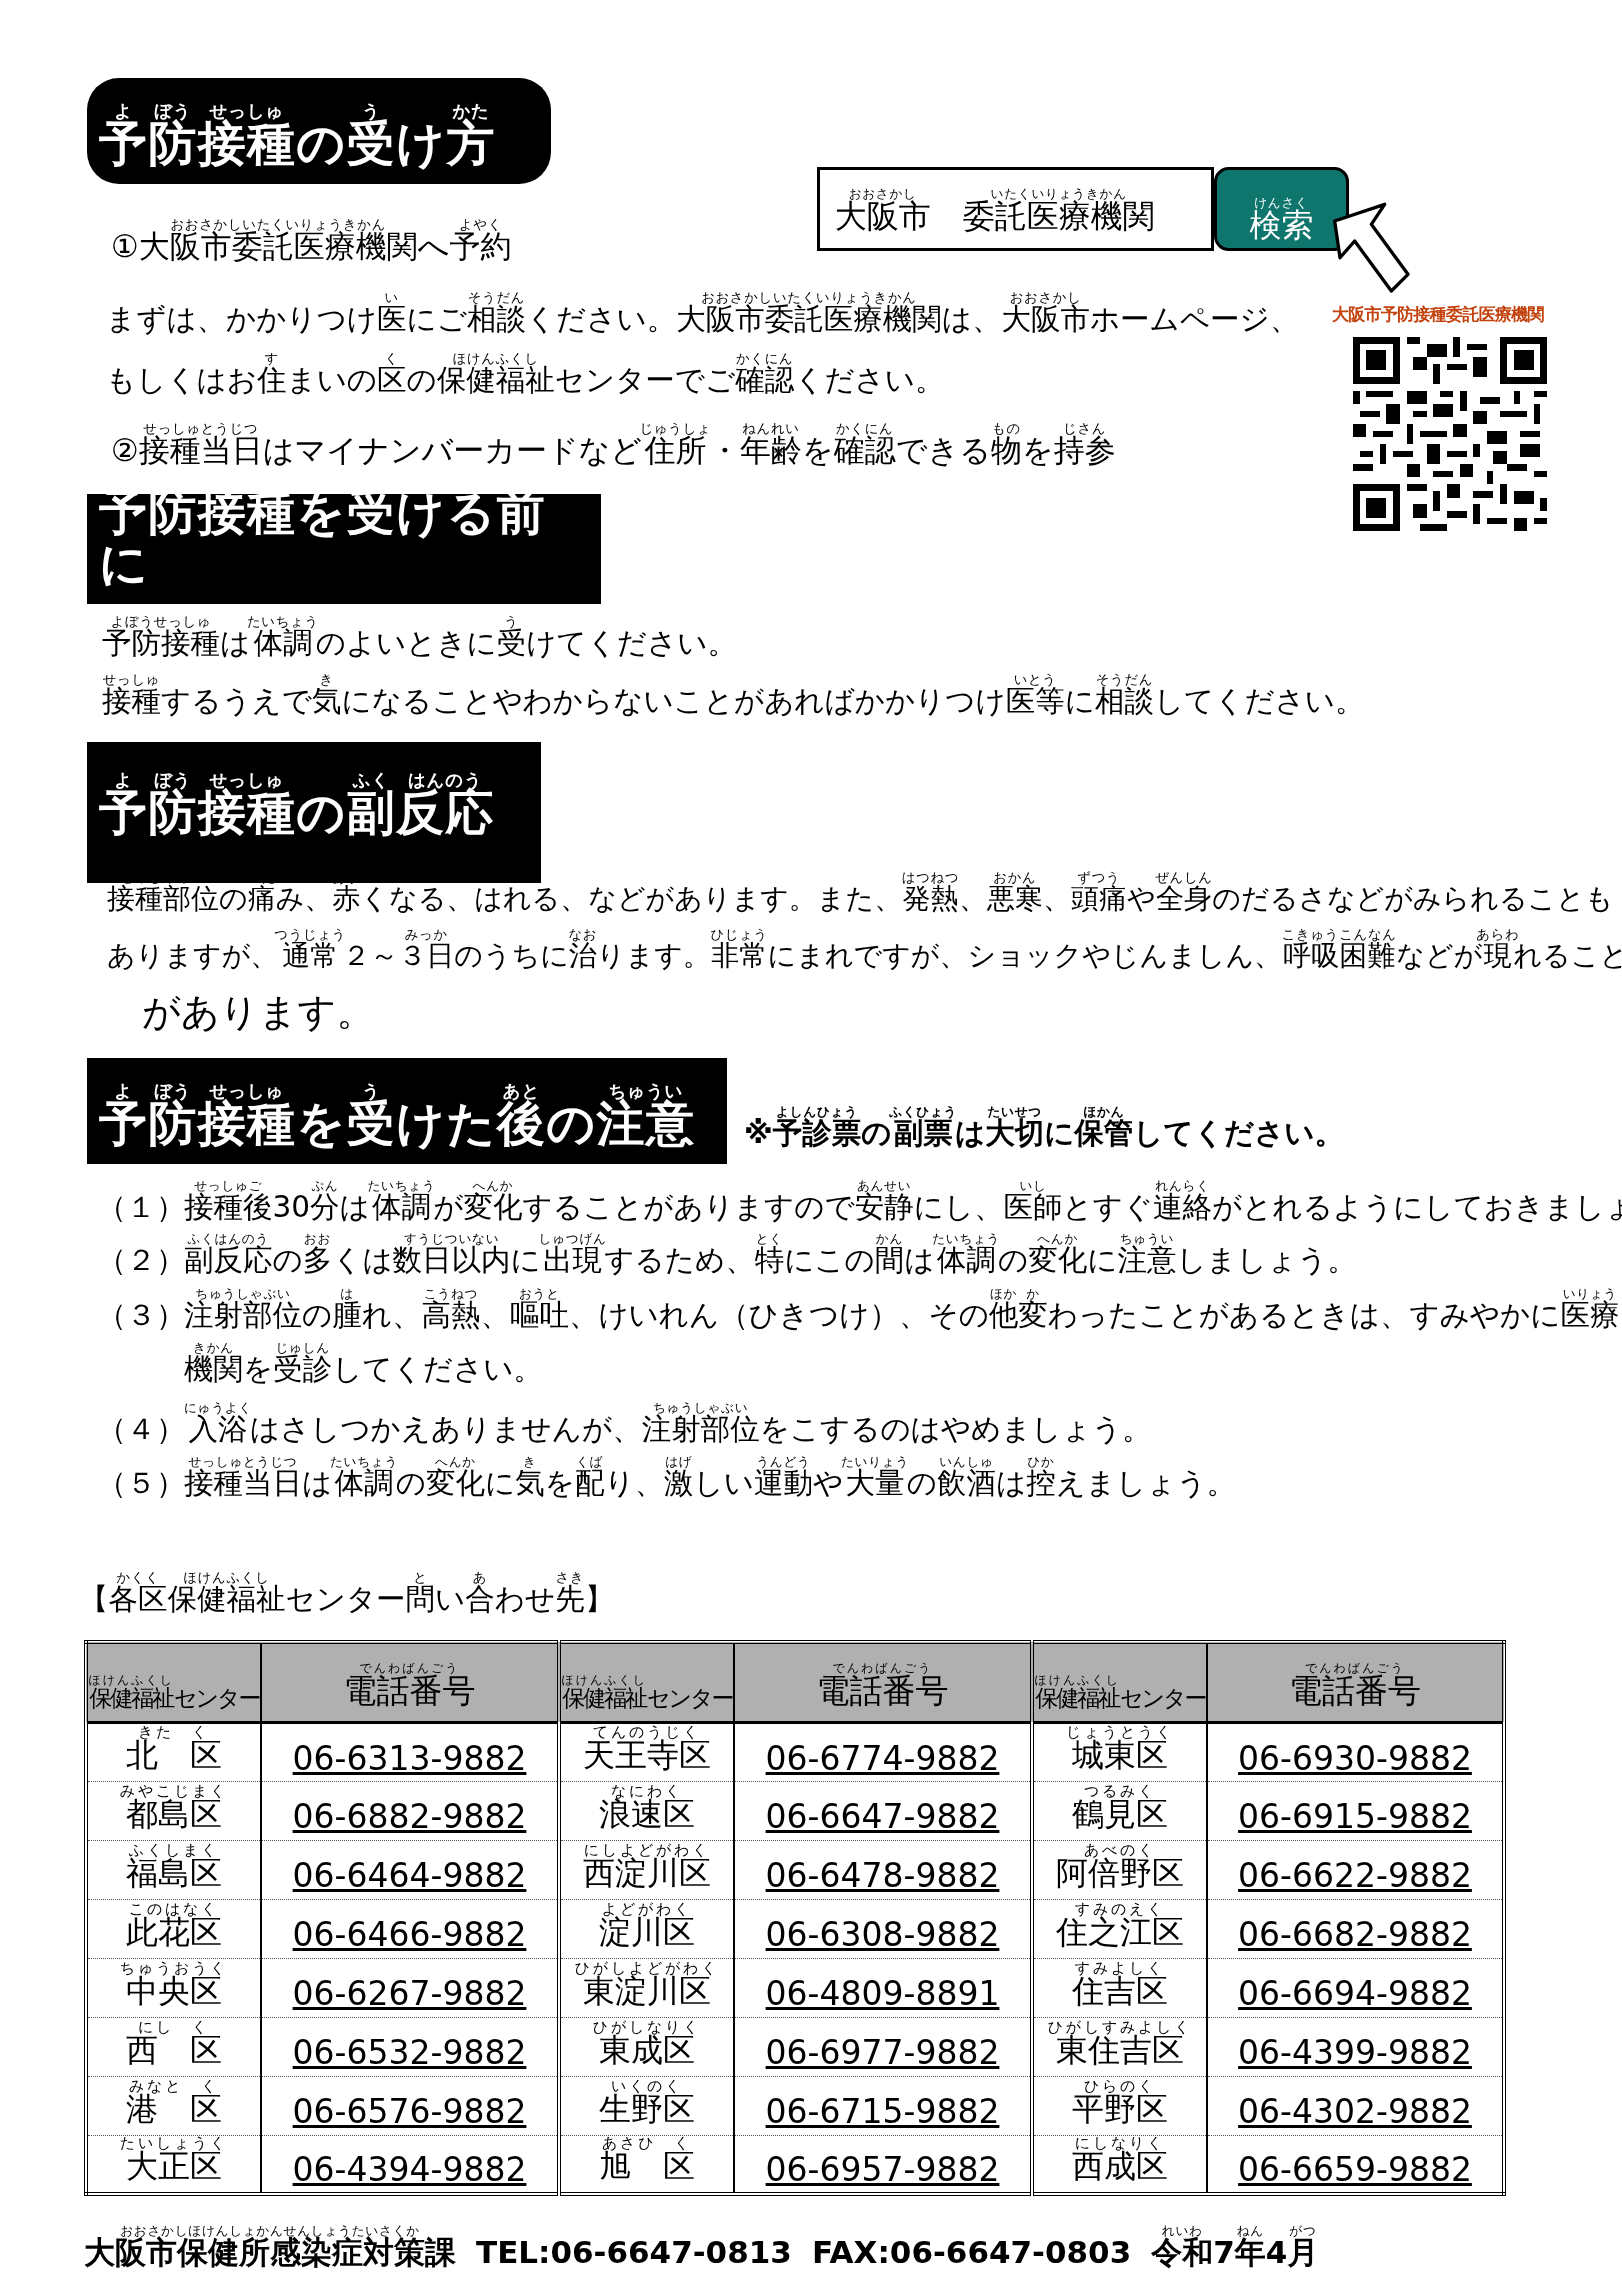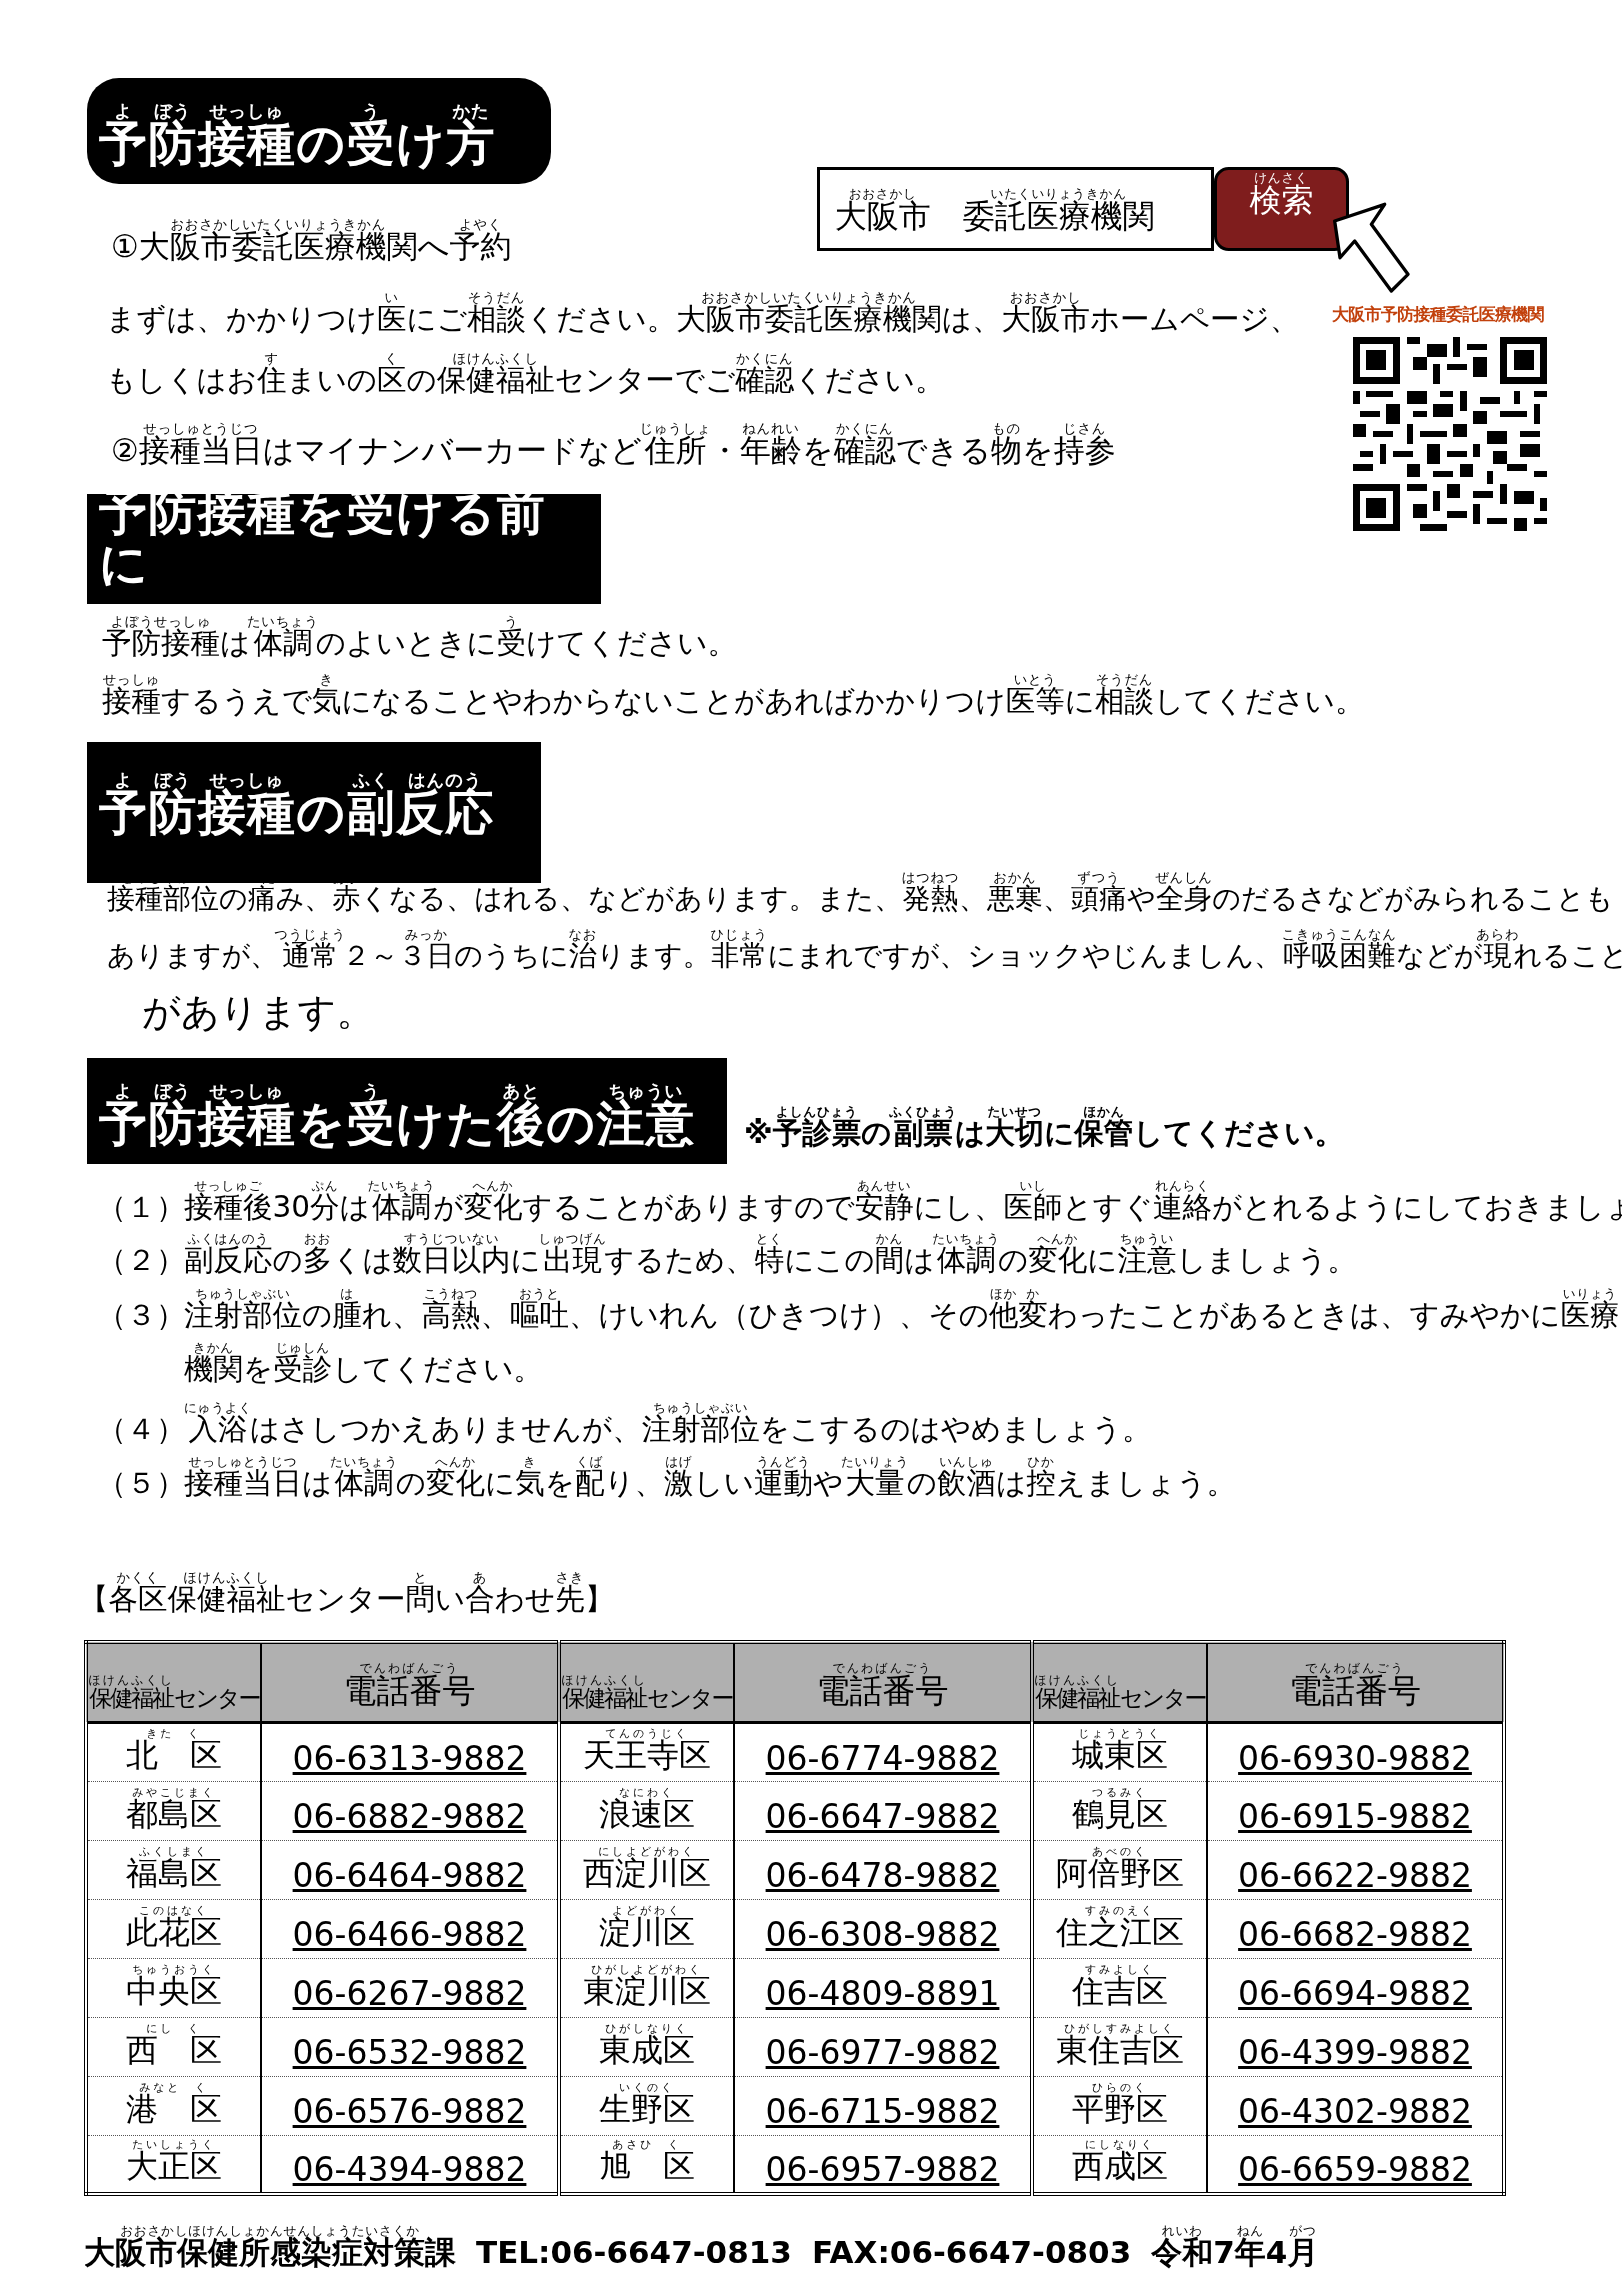--- a/index.html
+++ b/index.html
@@ -24,23 +24,23 @@
 
   
   .search-box {
     position: absolute; left: 817px; top: 167px; width: 397px; height: 84px;
     border: 3.3px solid #000; background: #fff; display: flex; align-items: flex-end;
     padding: 0 0 9.4px 14.7px; font-size: 32px; white-space: nowrap;
   }
   .search-box rt { font-size: 12.7px; }
   .search-btn {
     position: absolute; left: 1214px; top: 167px; width: 135px; height: 84px;
-    background: #7f1d1d; border: 3.3px solid #000; border-radius: 14.7px;
+    background: #0f766e; border: 3.3px solid #000; border-radius: 14.7px;
     color: #fff; font-size: 32px; display: flex; align-items: flex-end; justify-content: center;
-    padding-bottom: 25px;
+    padding-bottom: 0;
   }
   .search-btn rt { font-size: 12.7px; color: #fff; }
   .cursor-arrow { position: absolute; left: 1321px; top: 201px; width: 94px; height: 100px; }
 
   .qr-label { position: absolute; left: 1332px; top: 303px; font-size: 17px; font-weight: bold; color: #c2410c; white-space: nowrap; letter-spacing: -0.7px; }
   .qr { position: absolute; left: 1353px; top: 335px; width: 194px; height: 198px; }
 
   .note { position: absolute; left: 744px; top: 1105px; font-size: 29.5px; font-weight: bold; white-space: nowrap; }
   .note rt { font-size: 12.7px; font-weight: bold; }
 
@@ -61,21 +61,21 @@
   }
   table.centers th.name-h { font-size: 23px; letter-spacing: -2px; }
   table.centers th.phone-h { font-size: 33px; }
   table.centers th rt { font-size: 12px; letter-spacing: 2px; }
   table.centers td {
     text-align: center; vertical-align: bottom; padding-bottom: 2.7px; height: 59px;
     border-left: 2px solid #000; border-right: 2px solid #000; border-bottom: 1.3px dotted #555;
   }
   table.centers tr:last-child td { border-bottom: none; }
   table.centers td.name { font-size: 32px; }
-  table.centers td.name rt { font-size: 11px; letter-spacing: 2.7px; }
+  table.centers td.name rt { font-size: 15px; letter-spacing: 2.7px; }
   table.centers td.phone { font-size: 33px; vertical-align: middle; padding-top: 14.7px; text-decoration: underline; }
   table.centers td.sep, table.centers th.sep { border-right: 4px double #000; }
 
   .footer { position: absolute; left: 84px; top: 2224px; font-size: 31px; font-weight: bold; white-space: nowrap; }
   .footer rt { font-size: 12.7px; font-weight: normal; }
   .footer .gap { display: inline-block; width: 20px; }
 </style>
 </head>
 <body>
 

